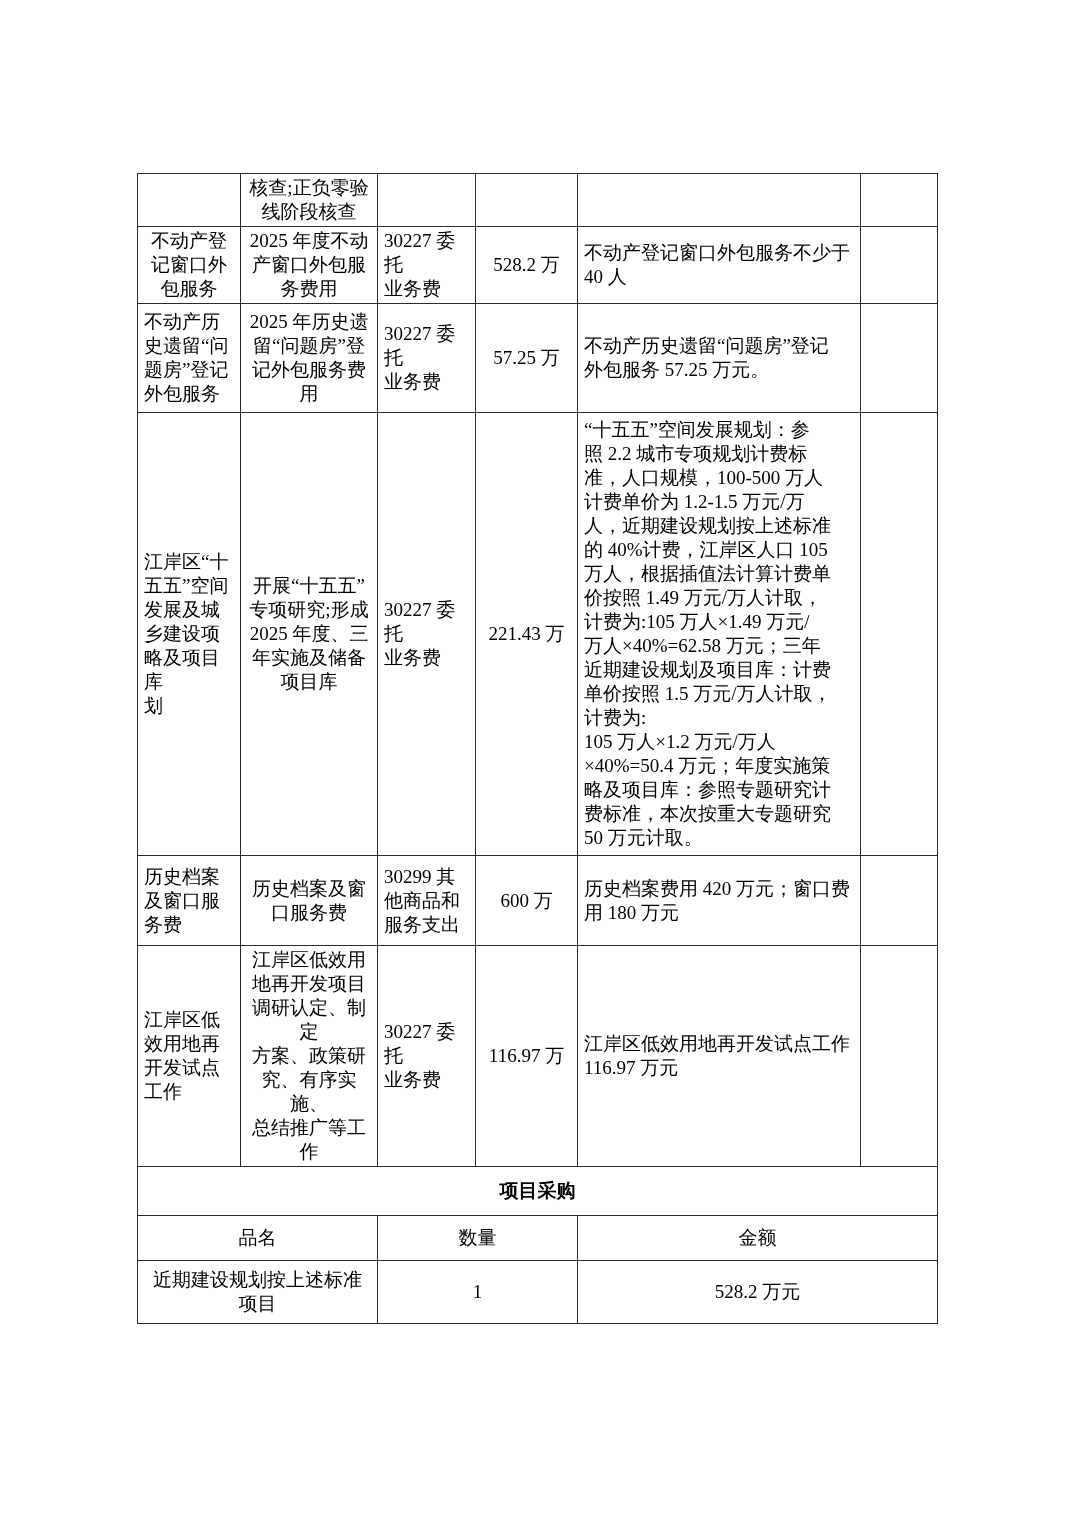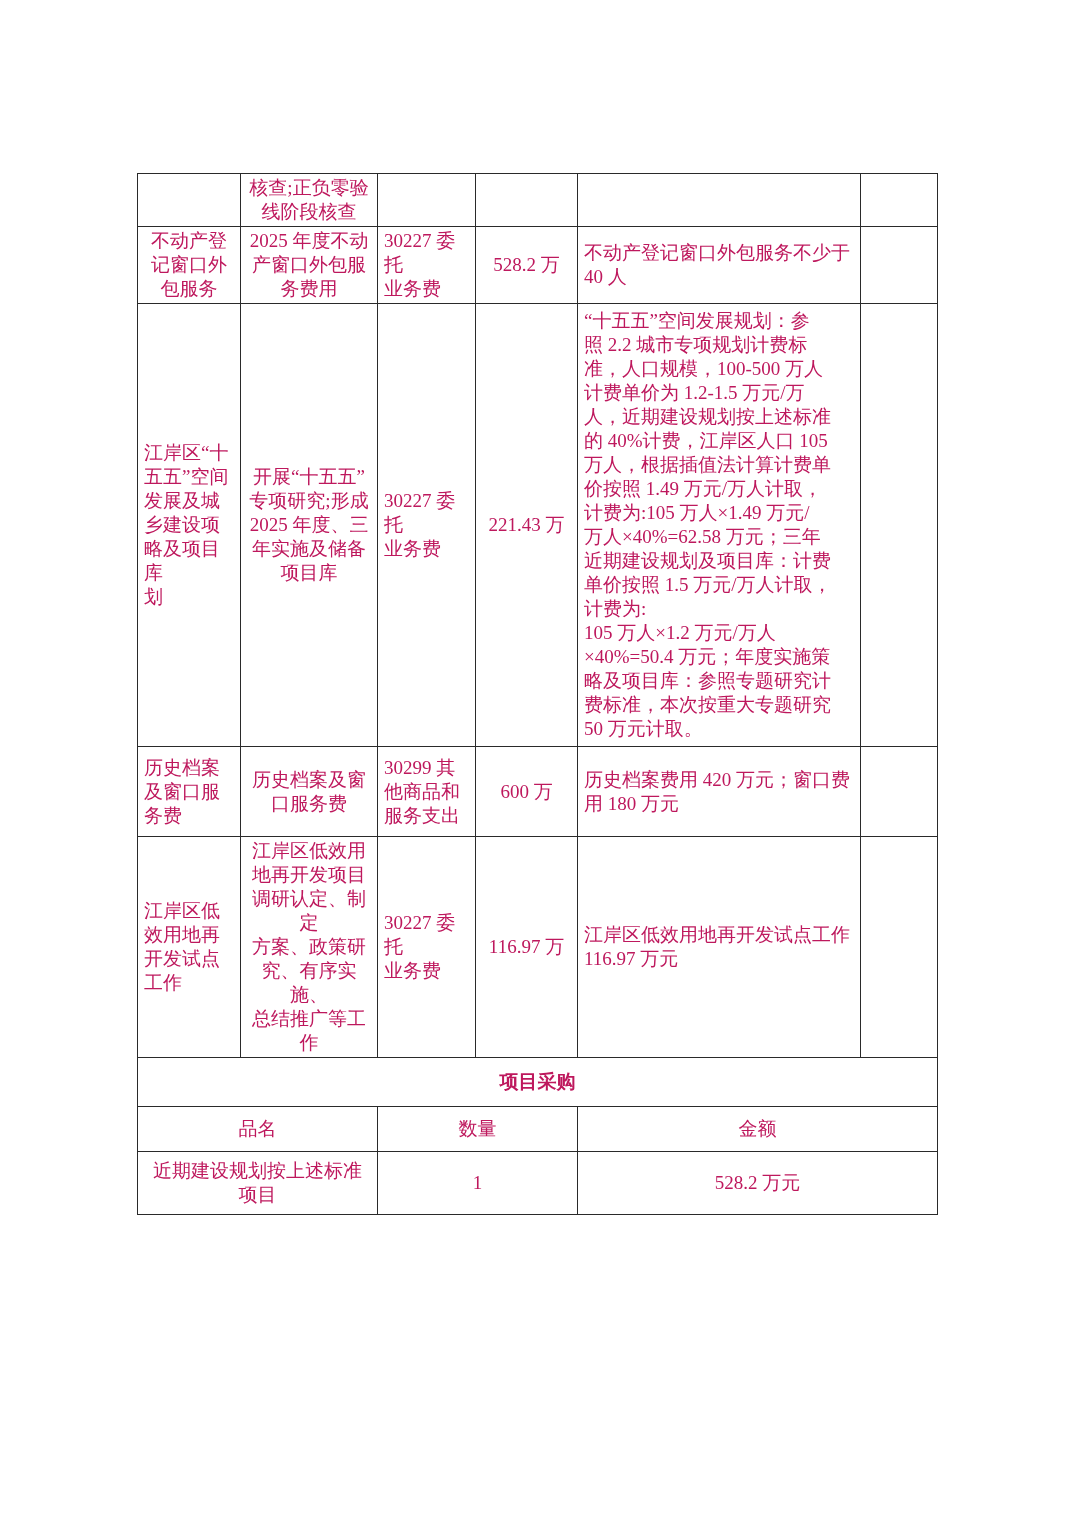--- a/index.html
+++ b/index.html
@@ -6,21 +6,21 @@
     margin: 0;
     padding: 0;
     background: #ffffff;
   }
   .page {
     position: relative;
     width: 1074px;
     height: 1520px;
     background: #ffffff;
     font-family: "Liberation Serif", "DejaVu Serif", serif;
-    color: #be185d;
+    color: #000000;
     overflow: hidden;
   }
   table.budget {
     position: absolute;
     left: 137px;
     top: 173px;
     width: 800px;
     border-collapse: collapse;
     table-layout: fixed;
     font-size: 19px;
@@ -90,20 +90,36 @@
 产窗口外包服
 务费用</td>
       <td class="al code-cell">30227 委托
 业务费</td>
       <td class="ac">528.2 万</td>
       <td class="al note-cell">不动产登记窗口外包服务不少于
 40 人</td>
       <td></td>
     </tr>
 
+    <tr class="h-r2">
+      <td class="al">不动产历
+史遗留“问
+题房”登记
+外包服务</td>
+      <td class="ac">2025 年历史遗
+留“问题房”登
+记外包服务费
+用</td>
+      <td class="al code-cell">30227 委托
+业务费</td>
+      <td class="ac">57.25 万</td>
+      <td class="al note-cell">不动产历史遗留“问题房”登记
+外包服务 57.25 万元。</td>
+      <td></td>
+    </tr>
 
     <tr class="h-r3">
       <td class="al">江岸区“十
 五五”空间
 发展及城
 乡建设项
 略及项目库
 划</td>
       <td class="ac">开展“十五五”
 专项研究;形成

